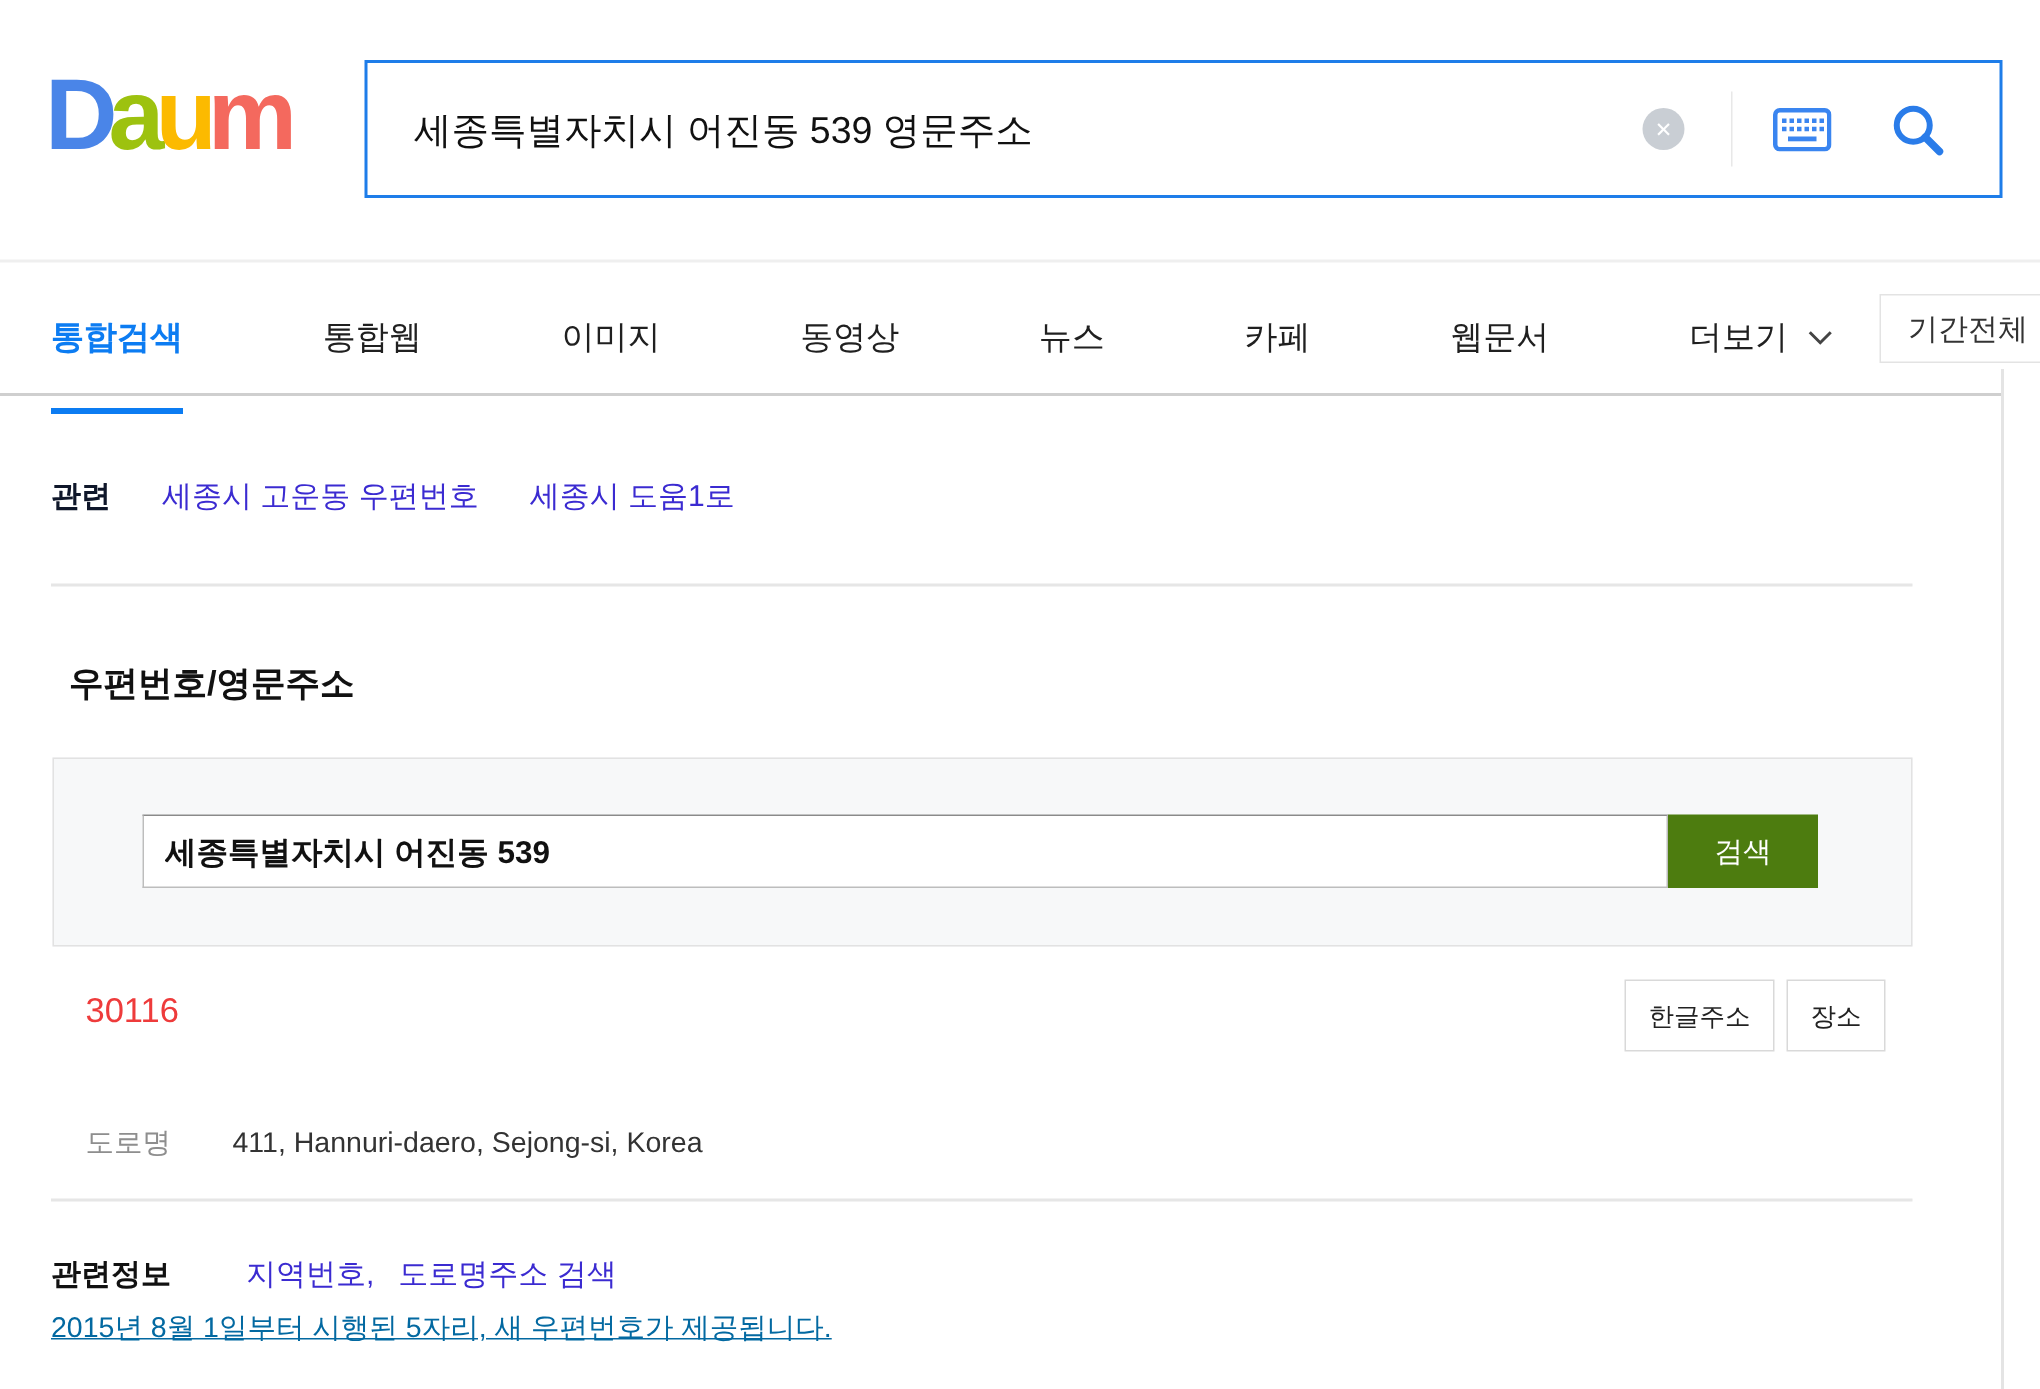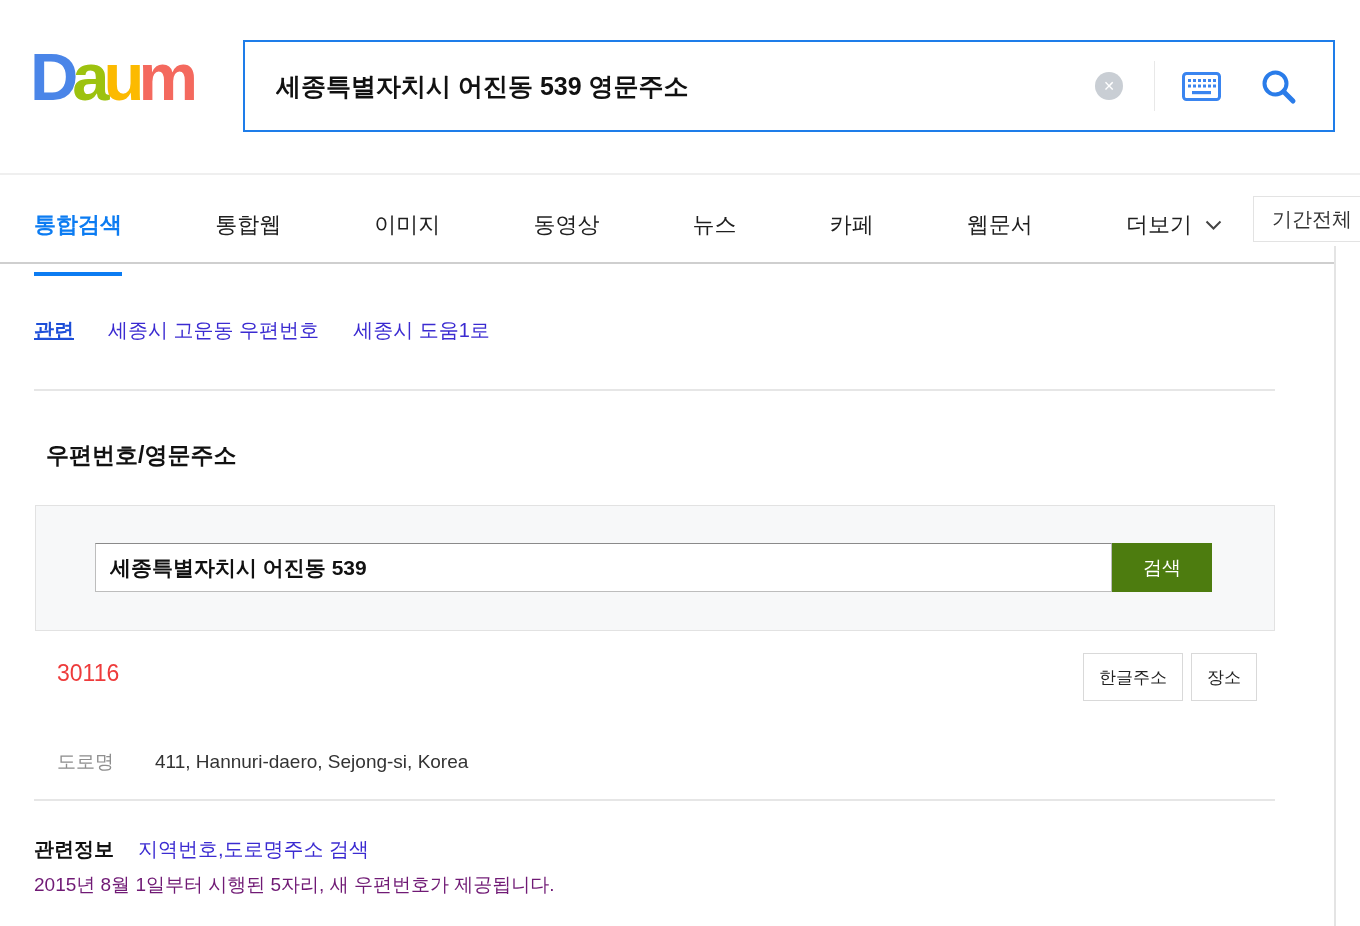--- a/index.html
+++ b/index.html
@@ -11,21 +11,21 @@
   .logo { position:absolute; left:30px; top:40px; font-size:67px; font-weight:bold;
           letter-spacing:-0.09em; line-height:1.1; cursor:pointer; user-select:none; }
   .logo .l1 { color:#4a85e8; }
   .logo .l2 { color:#9dc20f; }
   .logo .l3 { color:#fcba00; }
   .logo .l4 { color:#f4695e; }
 
   .search-form { position:absolute; left:243px; top:40px; width:1092px; height:92px;
                  border:2px solid #1e7de9; background:#fff; display:flex; align-items:center; }
   .search-form input { flex:1; height:100%; border:none; outline:none; background:transparent;
-                       font-family:inherit; font-size:25px; font-weight:bold; color:#111;
+                       font-family:inherit; font-size:25px; font-weight:normal; color:#111;
                        padding-left:31px; min-width:0; }
   .clear-btn { width:28px; height:28px; border-radius:50%; background:#c9ced4; color:#fff;
                font-size:14px; font-weight:bold; display:flex; align-items:center; justify-content:center;
                cursor:pointer; flex:none; margin-right:31px; line-height:1; }
   .vdivider { width:1px; height:50px; background:#e8e8e8; flex:none; margin-right:27px; }
   .kb-btn { flex:none; margin-right:39px; cursor:pointer; display:flex; }
   .mag-btn { flex:none; margin-right:36px; cursor:pointer; display:flex; }
 
   .header-line { position:absolute; left:0; top:173px; width:1360px; height:2px; background:#efefef; }
 
@@ -42,21 +42,21 @@
 
   .period-box { position:absolute; left:1253px; top:196px; width:122px; height:46px;
                 border:1px solid #e3e3e3; background:#fff; display:flex; align-items:center;
                 padding-left:18px; font-size:20px; color:#333; cursor:pointer; }
 
   .sidebar-vline { position:absolute; left:1334px; top:246px; width:2px; height:680px; background:#e4e4e4; }
 
   
   .related-row { position:absolute; left:34px; top:317px; display:flex; align-items:center; gap:34px;
                  font-size:20px; }
-  .related-row .rel-label { font-weight:bold; color:#1d4ed8;text-decoration:underline; }
+  .related-row .rel-label { font-weight:bold; color:#0f172a; }
   .rel-link { color:#3b2bd1; text-decoration:none; cursor:pointer; }
 
   .divider { position:absolute; left:34px; width:1241px; height:2px; background:#e6e6e6; }
   .divider.d1 { top:389px; }
   .divider.d2 { top:799px; }
 
   
   .section-title { position:absolute; left:46px; top:440px; font-size:23px; font-weight:bold; color:#111; }
 
   .zip-searchbox { position:absolute; left:35px; top:505px; width:1240px; height:126px;
@@ -78,24 +78,24 @@
   .addr-row { position:absolute; left:57px; font-size:19px; white-space:nowrap; }
   .addr-row .arow-label { display:inline-block; width:98px; color:#8e8e8e; }
   .addr-row .muted { color:#8e8e8e; }
   .addr-row .val { color:#333; }
   .addr-row.r1 { top:707px; }
   .addr-row.r2 { top:749px; }
 
   .relinfo-row { position:absolute; left:34px; top:836px; display:flex; align-items:center; gap:24px;
                  font-size:20px; }
   .relinfo-row .ri-label { font-weight:bold; color:#111; }
-  .ri-links { display:flex; gap:0; }
+  .ri-links { display:flex; gap:16px;margin-left:26px; }
   .ri-link { color:#3b2bd1; text-decoration:none; cursor:pointer; }
 
-  .note { position:absolute; left:34px; top:872px; font-size:19px; color:#701a75; }
+  .note { position:absolute; left:34px; top:872px; font-size:19px; color:#0369a1;text-decoration:underline; }
 </style>
 </head>
 <body>
 
 <div class="page">
 
   <div class="logo">
     <span class="l1">D</span><span class="l2">a</span><span class="l3">u</span><span class="l4">m</span>
   </div>
 

